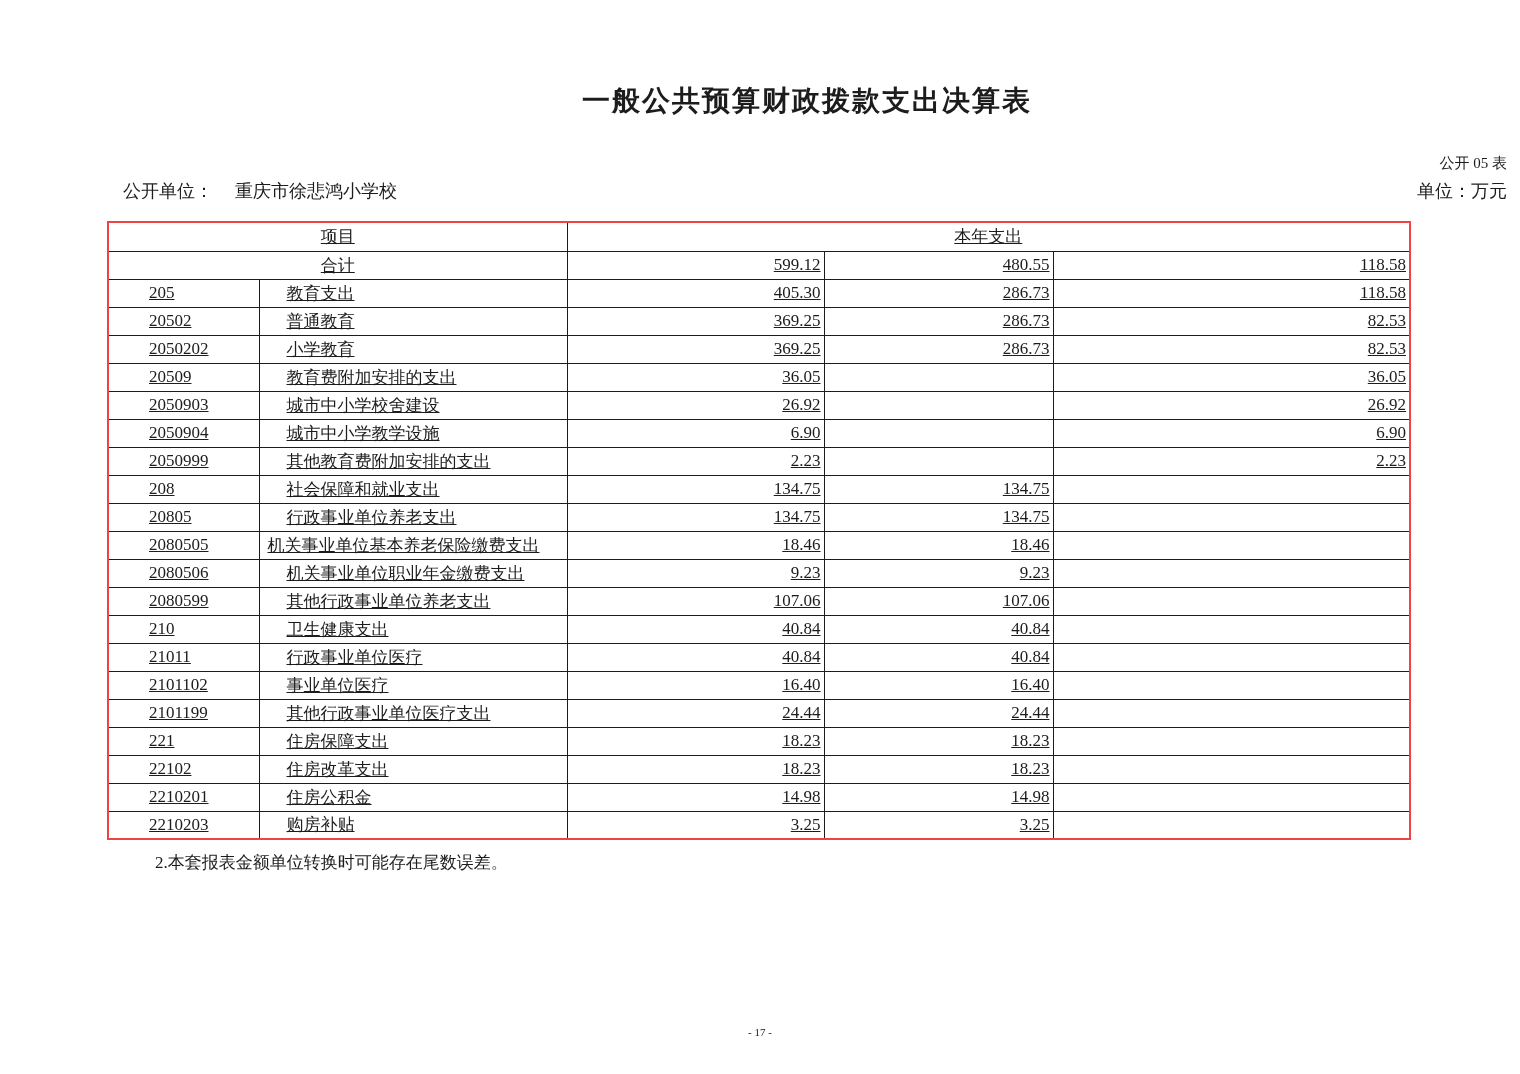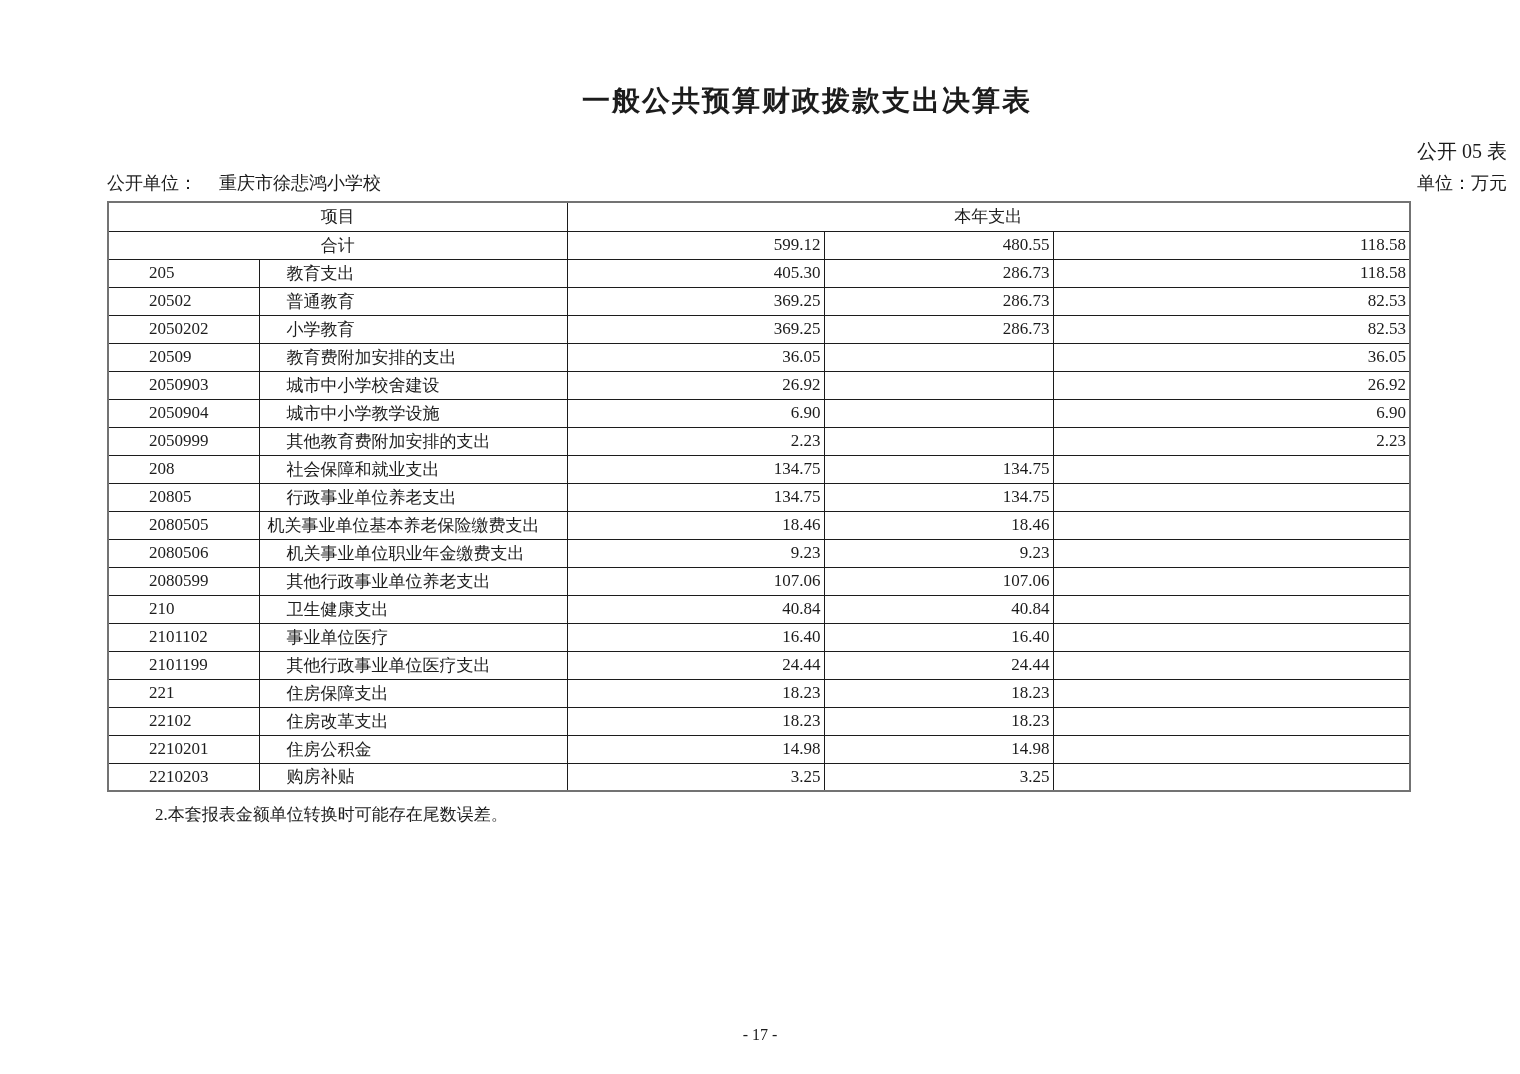--- a/index.html
+++ b/index.html
@@ -15,39 +15,41 @@
   .content { position: absolute; left: 107px; width: 1400px; top: 0; }
 
   .doc-title {
     margin-top: 82px;
     text-align: center;
     font-size: 28px;
     font-weight: bold;
     letter-spacing: 2px;
   }
   .table-no {
-    margin-top: 18px;
+    margin-top: 34px;
     text-align: right;
-    font-size: 20px;
+    font-size: 15px;
   }
   .meta-line {
     margin-top: 6px;
     display: flex;
     justify-content: space-between;
     align-items: flex-end;
     font-size: 18px;
+    margin-left: 16px;
   }
   .meta-left .unit-name { margin-left: 22px; }
 
   table.fin {
-    margin-top: 6px;
+    margin-top: 18px;
     width: 1302px;
     border-collapse: collapse;
     table-layout: fixed;
-    border: 2px solid #737373;
+    border: 2px solid #ef4444;
+    text-decoration: underline;
   }
   table.fin th, table.fin td {
     border: 1px solid #1c1c1c;
     font-weight: normal;
     vertical-align: middle;
     font-size: 17px;
     overflow: hidden;
     white-space: nowrap;
   }
   tr.hdr-group { height: 29px; }
@@ -79,21 +81,21 @@
     line-height: 1.75;
   }
   .notes .note2 { padding-left: 48px; font-family: Liberation Serif, serif; }
 
   .page-number {
     position: absolute;
     left: 0;
     width: 1520px;
     top: 1026px;
     text-align: center;
-    font-size: 16px;
+    font-size: 11px;
   }
 </style>
 </head>
 <body>
 
 <div class="page">
   <div class="content">
 
     <div class="doc-title">一般公共预算财政拨款支出决算表</div>
 
@@ -212,20 +214,27 @@
             <td class="num"></td>
           </tr>
           <tr>
             <td class="code">210</td>
             <td class="item">卫生健康支出</td>
             <td class="num">40.84</td>
             <td class="num">40.84</td>
             <td class="num"></td>
           </tr>
           <tr>
+            <td class="code">21011</td>
+            <td class="item">行政事业单位医疗</td>
+            <td class="num">40.84</td>
+            <td class="num">40.84</td>
+            <td class="num"></td>
+          </tr>
+          <tr>
             <td class="code">2101102</td>
             <td class="item">事业单位医疗</td>
             <td class="num">16.40</td>
             <td class="num">16.40</td>
             <td class="num"></td>
           </tr>
           <tr>
             <td class="code">2101199</td>
             <td class="item">其他行政事业单位医疗支出</td>
             <td class="num">24.44</td>

